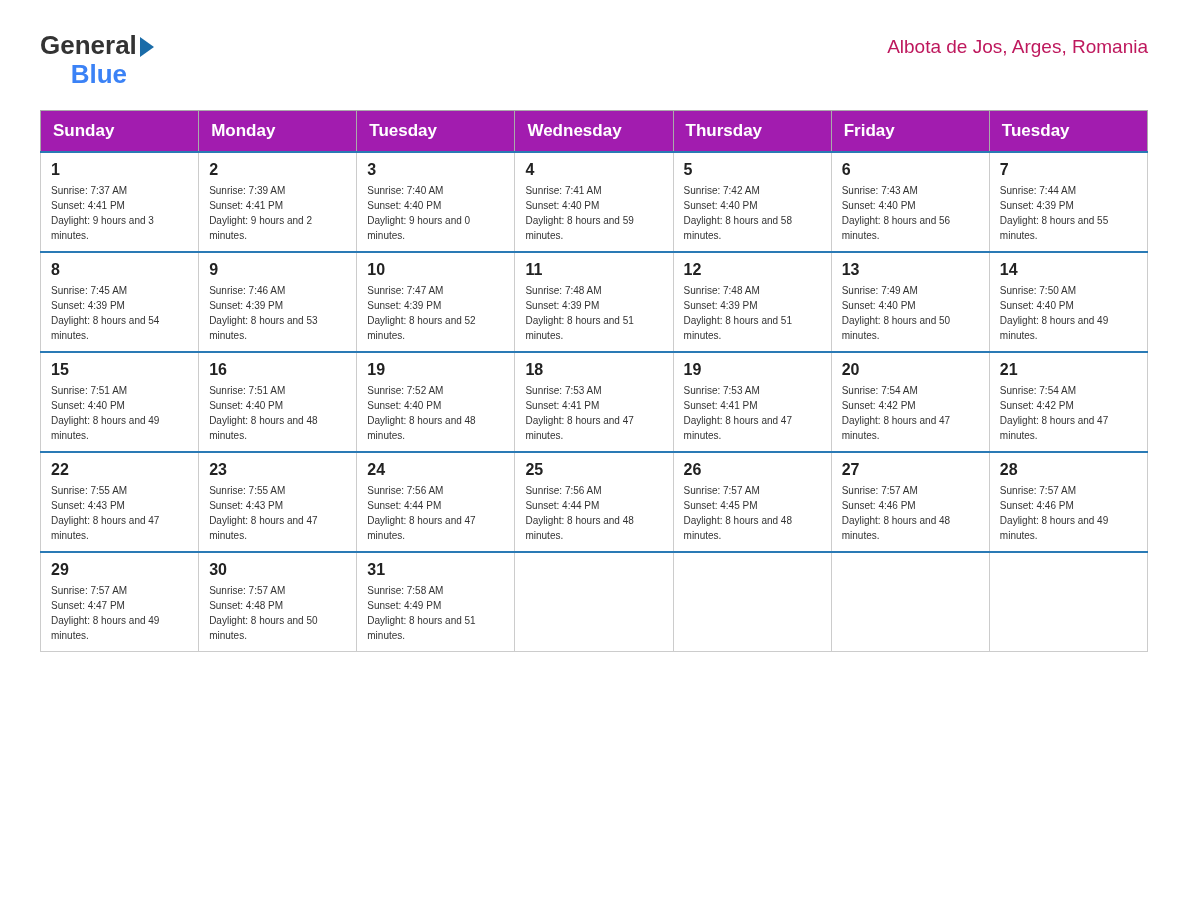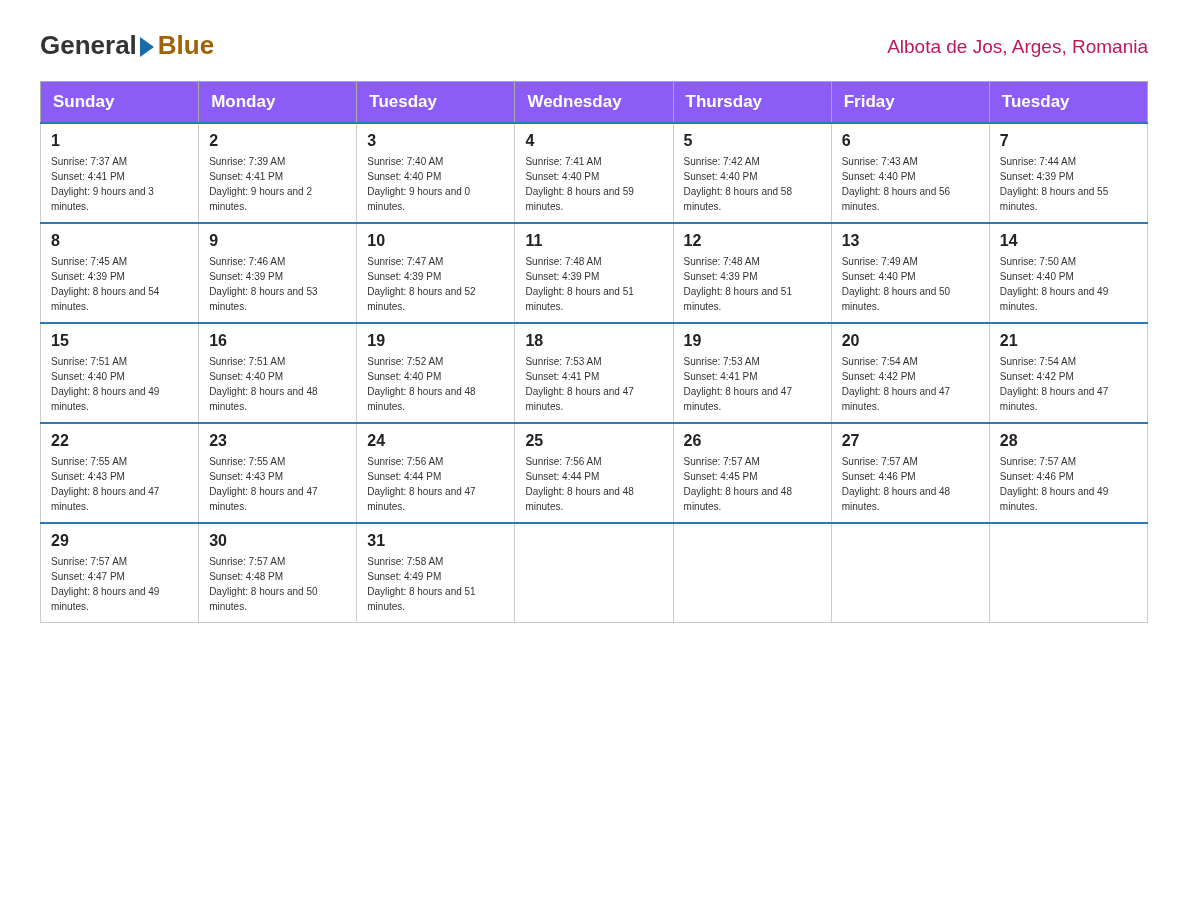--- a/index.html
+++ b/index.html
@@ -11,22 +11,22 @@
       min-height: 918px;
     }
     .header {
       display: flex;
       justify-content: space-between;
       align-items: flex-start;
       margin-bottom: 20px;
     }
     .logo {
       display: flex;
-      flex-direction: row;
-      align-items: flex-end;
+      flex-direction: column;
+      align-items: center;
     }
     .logo-top {
       display: flex;
       align-items: center;
     }
     .logo-general {
       font-size: 26px;
       font-weight: bold;
       color: #333;
       font-family: Arial, sans-serif;
@@ -36,21 +36,21 @@
       height: 0;
       border-left: 14px solid #1a6ca8;
       border-top: 10px solid transparent;
       border-bottom: 10px solid transparent;
       margin-left: 3px;
       margin-top: 2px;
     }
     .logo-blue {
       font-size: 26px;
       font-weight: bold;
-      color: #a16207;
+      color: #3b82f6;
       font-family: Arial, sans-serif;
       margin-top: -2px;
       margin-left: 4px;
     }
     .title-block {
       text-align: right;
     }
     .month-title {
       font-size: 52px;
       font-weight: bold;
@@ -61,21 +61,21 @@
       font-size: 19px;
       color: #be185d;
       margin-top: 6px;
     }
     .calendar-table {
       width: 100%;
       border-collapse: collapse;
       border: 1px solid #aaa;
     }
     .calendar-table th {
-      background-color: #8b5cf6;
+      background-color: #a21caf;
       color: #fff;
       font-size: 17px;
       font-weight: bold;
       padding: 10px 12px;
       text-align: left;
       border: 1px solid #aaa;
     }
     .calendar-table td {
       vertical-align: top;
       padding: 8px 10px;

